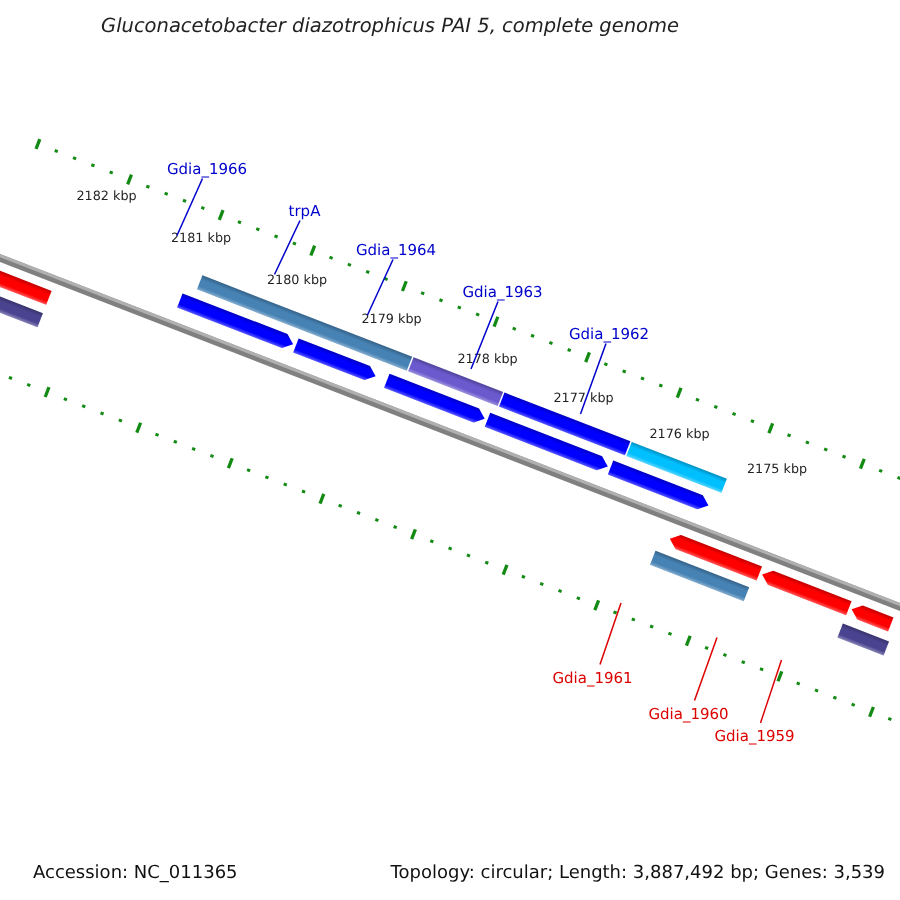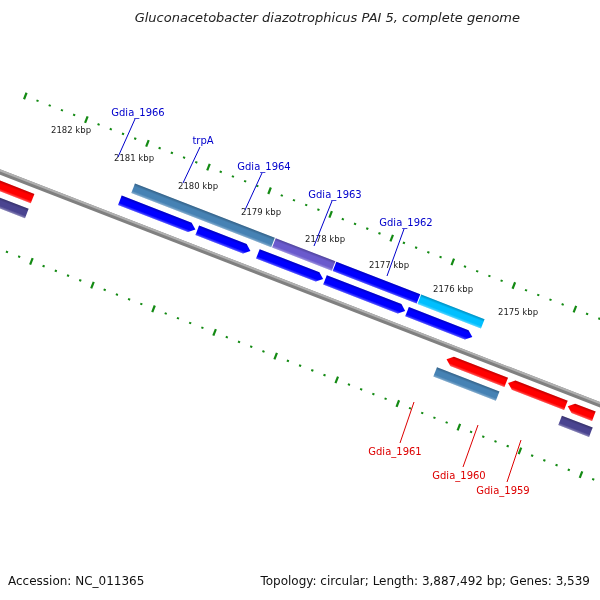--- a/index.html
+++ b/index.html
@@ -1,18 +1,18 @@
 <!DOCTYPE html>
 <html><head>
 <meta charset="utf-8">
 <style>
   html, body { margin:0; padding:0; background:#ffffff; }
   body { width:600px; height:600px; position:relative; overflow:hidden; font-family:"DejaVu Sans", sans-serif; }
-  #title { position:absolute; top:10px; left:0; width:520px; text-align:right; font-style:italic; font-size:13px; color:#222; }
-  #footer-left { position:absolute; left:8px; top:574px; font-size:12px; color:#111; }
+  #title { position:absolute; top:10px; left:0; width:520px; text-align:center; font-style:italic; font-size:13px; color:#222; }
+  #footer-left { position:absolute; left:22px; top:574px; font-size:12px; color:#111; }
   #footer-right { position:absolute; right:10px; top:574px; font-size:12px; color:#111;text-align:right; }
   svg { position:absolute; left:0; top:0; }
   .kbp { font-size:8.5px; fill:#222; }
   .glabel { font-size:10px; }
 </style>
 </head>
 <body>
 
 <div id="title">Gluconacetobacter diazotrophicus PAI 5, complete genome</div>
 

